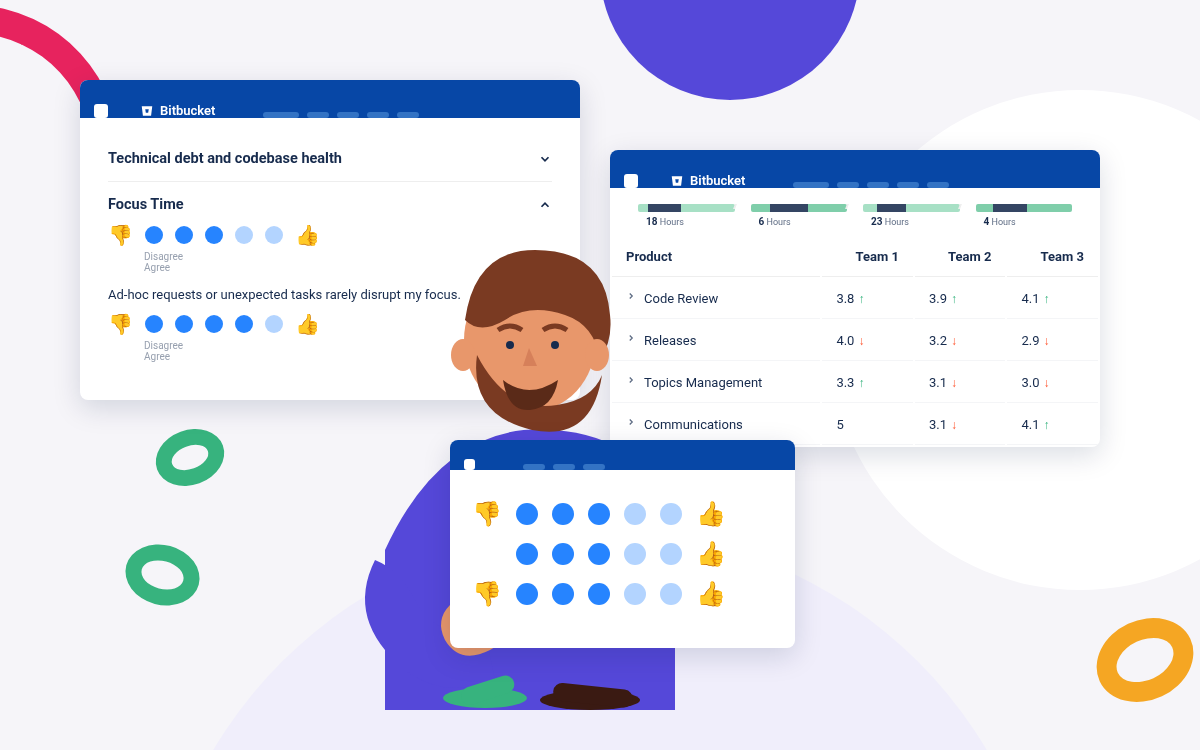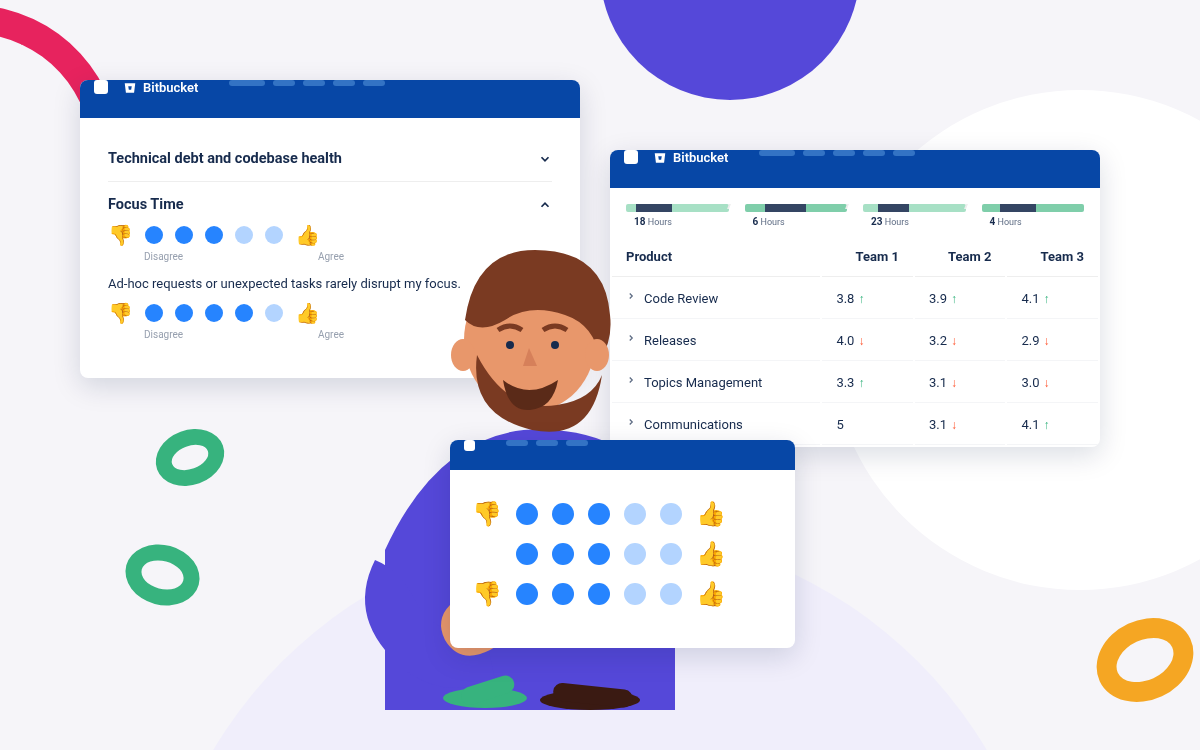--- a/index.html
+++ b/index.html
@@ -24,23 +24,23 @@
     overflow: hidden;
   }
   .win-left { top: 80px; left: 80px; width: 500px; }
   .win-right { top: 150px; left: 610px; width: 490px; }
   .win-held { top: 440px; left: 450px; width: 345px; z-index: 6; }
 
   .titlebar {
     background: #0747a6;
     height: 38px;
     display: flex;
-    align-items: flex-start;
+    align-items: flex-end;
     padding: 0 14px;
-    gap: 15px;
+    gap: 32px;
   }
   .traffic { width: 14px; height: 14px; border-radius: 3px; background: #fff; }
   .app-brand { display:flex; align-items:center; gap:6px; color:#fff; font-size:13px; font-weight:600; }
   .app-brand svg { width:14px; height:14px; }
   .tb-dashes { display:flex; gap:8px; margin-left:16px; }
   .tb-dashes span { width:22px; height:6px; background:#3373c4; border-radius:3px; display:block; }
   .tb-dashes span.long { width:36px; }
 
   .panel-body { padding: 18px 28px 24px; }
 
@@ -49,24 +49,24 @@
   .acc-head { display:flex; justify-content:space-between; align-items:center; cursor:pointer; }
   .acc-title { font-size:14.5px; font-weight:700; color:#172b4d; }
   .chev { width:14px; height:14px; color:#172b4d; }
 
   .q-text { font-size:13px; color:#172b4d; margin-top:14px; }
   .likert { display:flex; align-items:center; gap:12px; margin-top:10px; }
   .thumb { font-size:20px; }
   .dot { width:18px; height:18px; border-radius:50%; }
   .dot.on { background:#2684ff; }
   .dot.off { background:#b3d4ff; }
-  .likert-labels { display:flex; font-size:10px; color:#97a0af; margin-top:4px; margin-left:36px; width:200px; justify-content:space-between; }
-
-  
-  .timeline { display:flex; padding:16px 16px 8px; gap:16px; }
+  .likert-labels { display:flex; font-size:10px; color:#97a0af; margin-top:4px; margin-left:36px; width:200px; justify-content:space-between;flex-direction:column; }
+
+  
+  .timeline { display:flex; padding:16px 28px 8px; gap:16px; }
   .tl-seg { flex:1; position:relative; }
   .tl-seg::after { content:''; position:absolute; right:-1px; top:0; bottom:18px; width:2px; background:#eee; transform:skewX(-20deg); }
   .tl-seg:last-child::after { display:none; }
   .tl-bar { height:8px; background:#a7e0c5; border-radius:2px; margin-bottom:4px; position:relative; }
   .tl-bar .dark { position:absolute; top:0; height:8px; background:#344563; }
   .tl-label { font-size:9px; color:#5e6c84; text-align:left; padding-left:8px; }
   .tl-label b { font-weight:700; color:#172b4d; font-size:10px; }
 
   .data-table { width:100%; font-size:13px; color:#172b4d; }
   .data-table th { text-align:left; font-weight:700; padding:12px 14px; border-bottom:1px solid #eee; }

